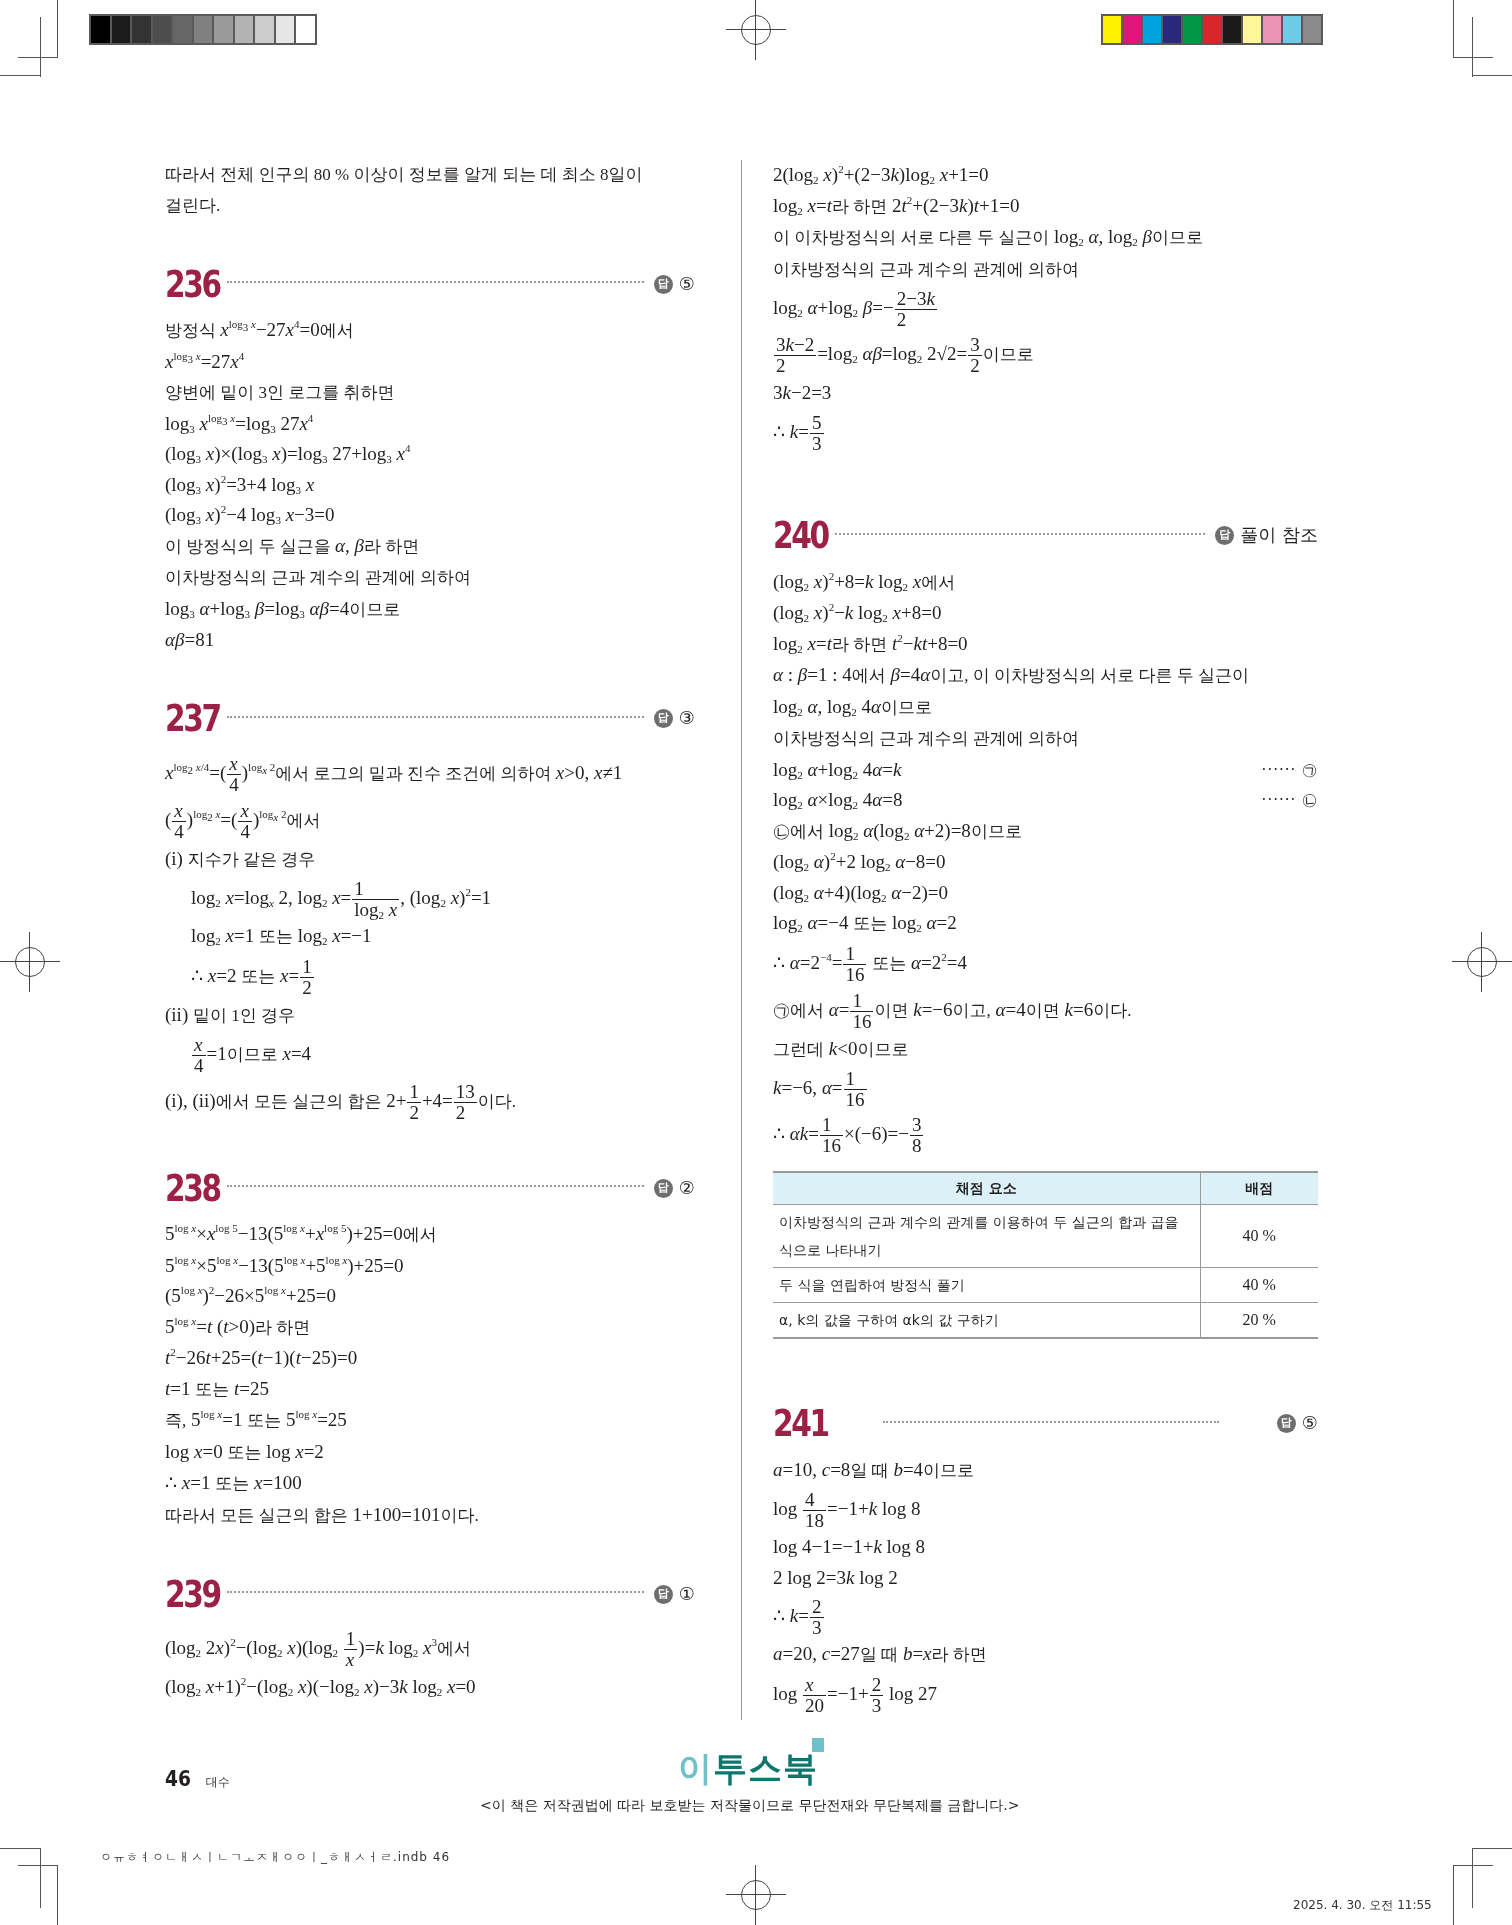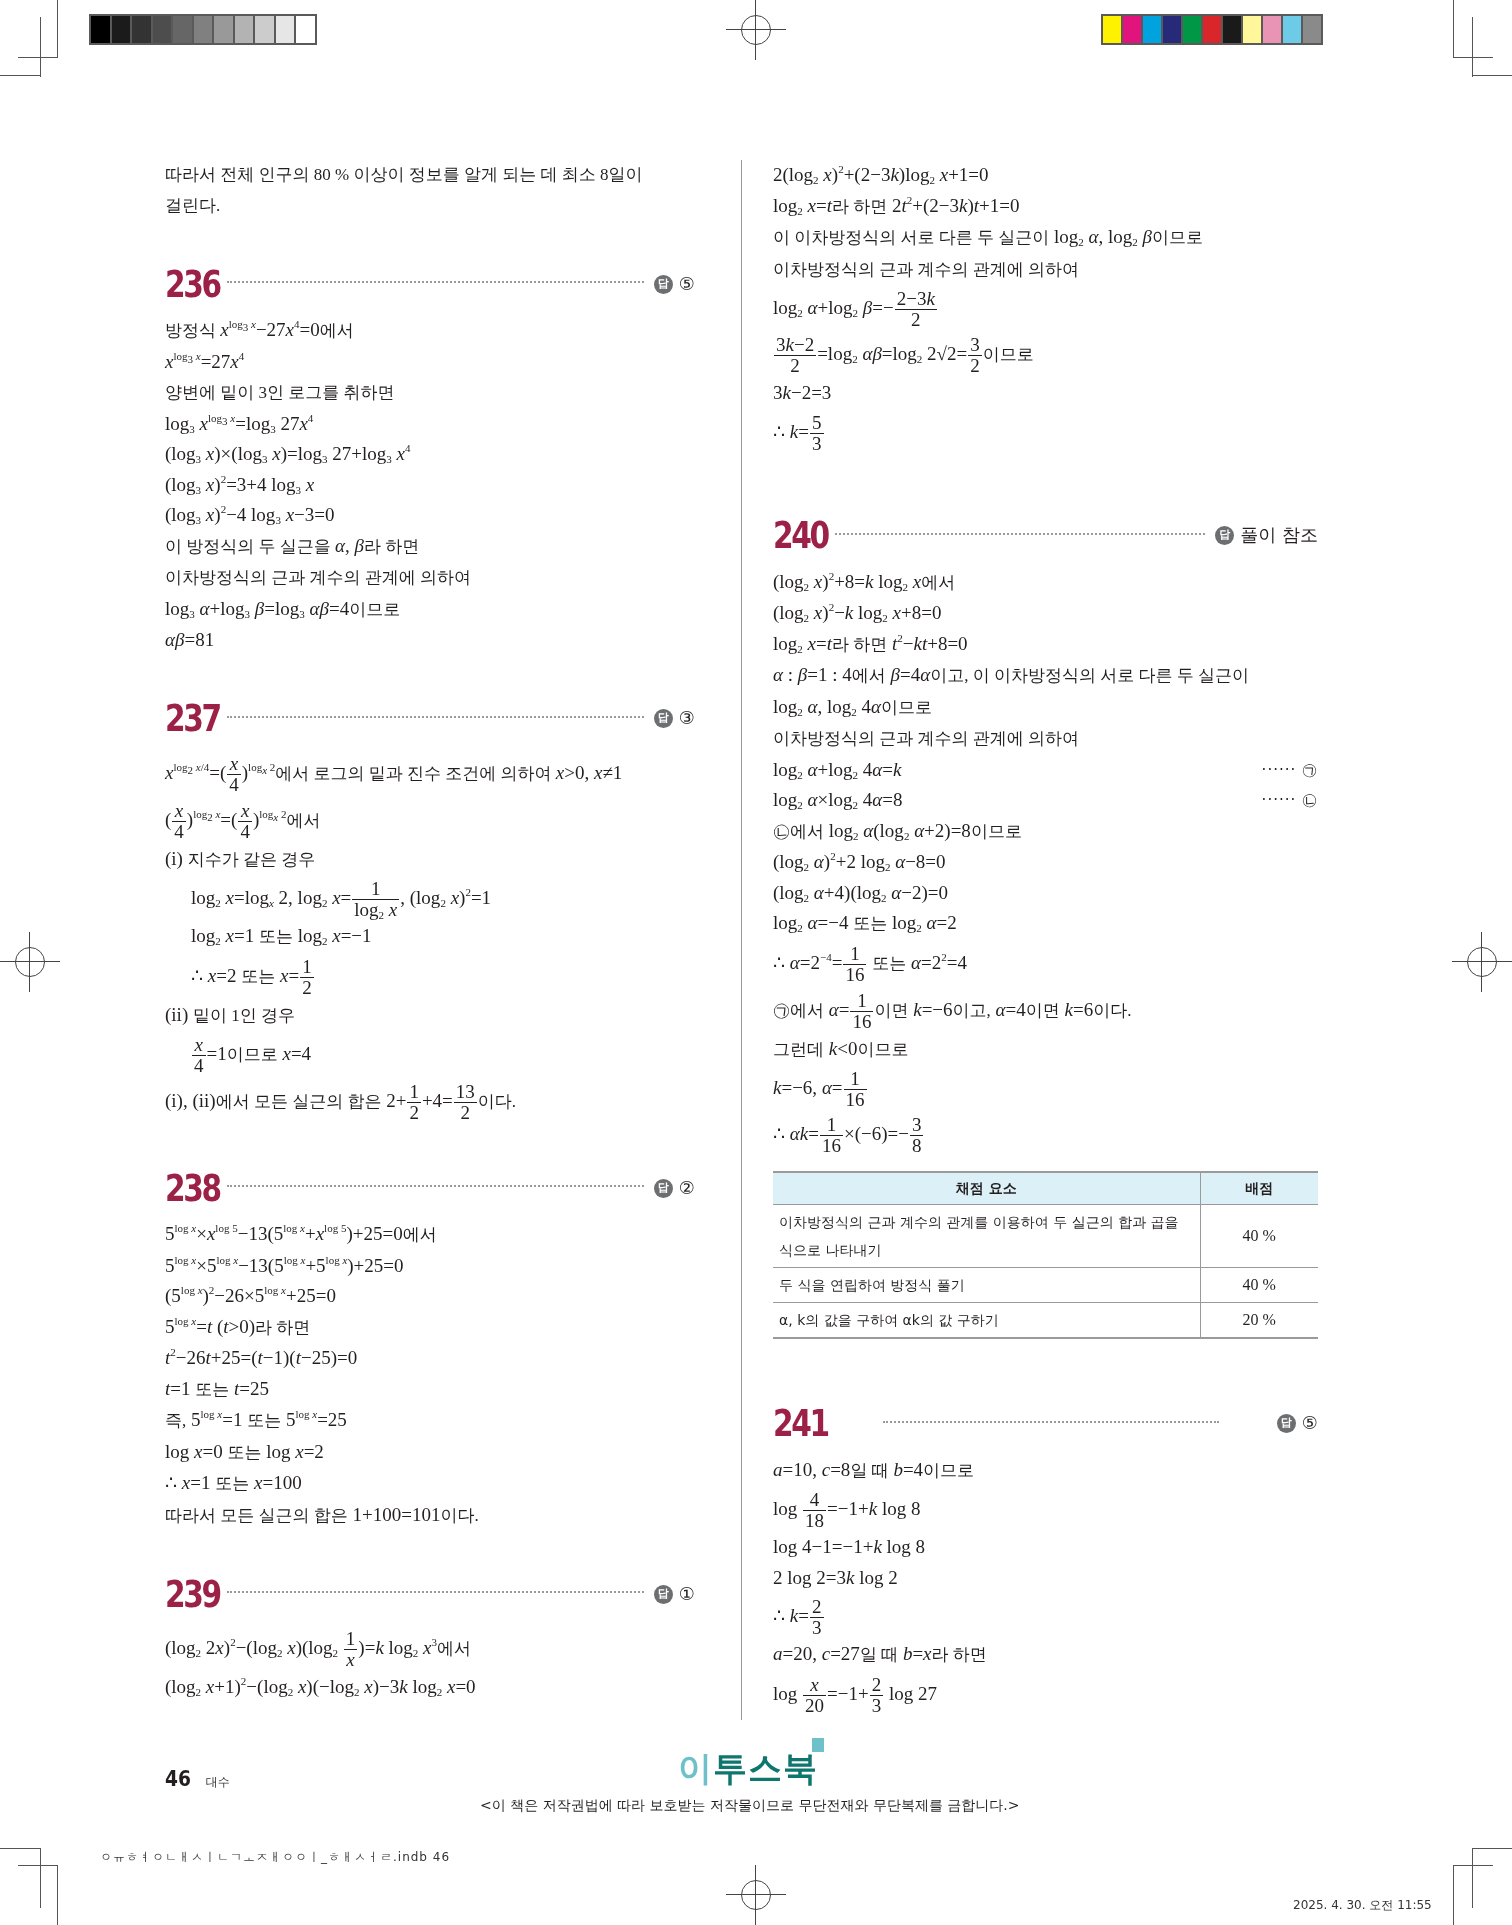--- a/index.html
+++ b/index.html
@@ -21,21 +21,21 @@
   .col { position: absolute; top: 160px; font-family: "Liberation Serif", "DejaVu Serif", serif; font-size: 19px; line-height: 30.5px; }
   .col.left { left: 165px; width: 530px; }
   .col.right { left: 773px; width: 545px; }
   .divider { position: absolute; left: 741px; top: 160px; width: 1px; height: 1560px; background: #999; }
 
   .line { white-space: nowrap; }
   .kr { font-family: Liberation Serif, serif; font-size: 17px; }
   i, .m { font-style: italic; }
   sub { font-size: 11px; vertical-align: -3px; line-height: 0; }
   sup { font-size: 11px; vertical-align: 8px; line-height: 0; }
-  .frac { display: inline-block; vertical-align: middle; text-align: center; line-height: 20px; margin: 0 1px; }
+  .frac { display: inline-block; vertical-align: middle; line-height: 20px; margin: 0 1px; }
   .frac > span { display: block; padding: 0 2px; }
   .frac > span.num { border-bottom: 1px solid #231f20; }
   .tall { line-height: 46px; }
   .indent { padding-left: 26px; }
 
   .problem-head { position: relative; height: 46px; margin-top: 40px; margin-bottom: 8px; display: flex; align-items: center; }
   .pnum { font-family: "DejaVu Sans", "Liberation Sans", sans-serif; font-weight: bold; color: #9b2147; font-size: 38px; letter-spacing: -3px; transform: scaleX(0.78); transform-origin: left center; width: 62px; }
   .dots { flex: 1; border-bottom: 2px dotted #9a9a9a; margin: 0 10px 0 0; height: 0; position: relative; top: -2px; }
   .ans { display: flex; align-items: center; gap: 6px; font-size: 19px; }
   .ans-badge { width: 19px; height: 19px; border-radius: 50%; background: #6d6e70; color: #fff; font-family: "DejaVu Sans", sans-serif; font-size: 11px; font-weight: bold; display: flex; align-items: center; justify-content: center; }

